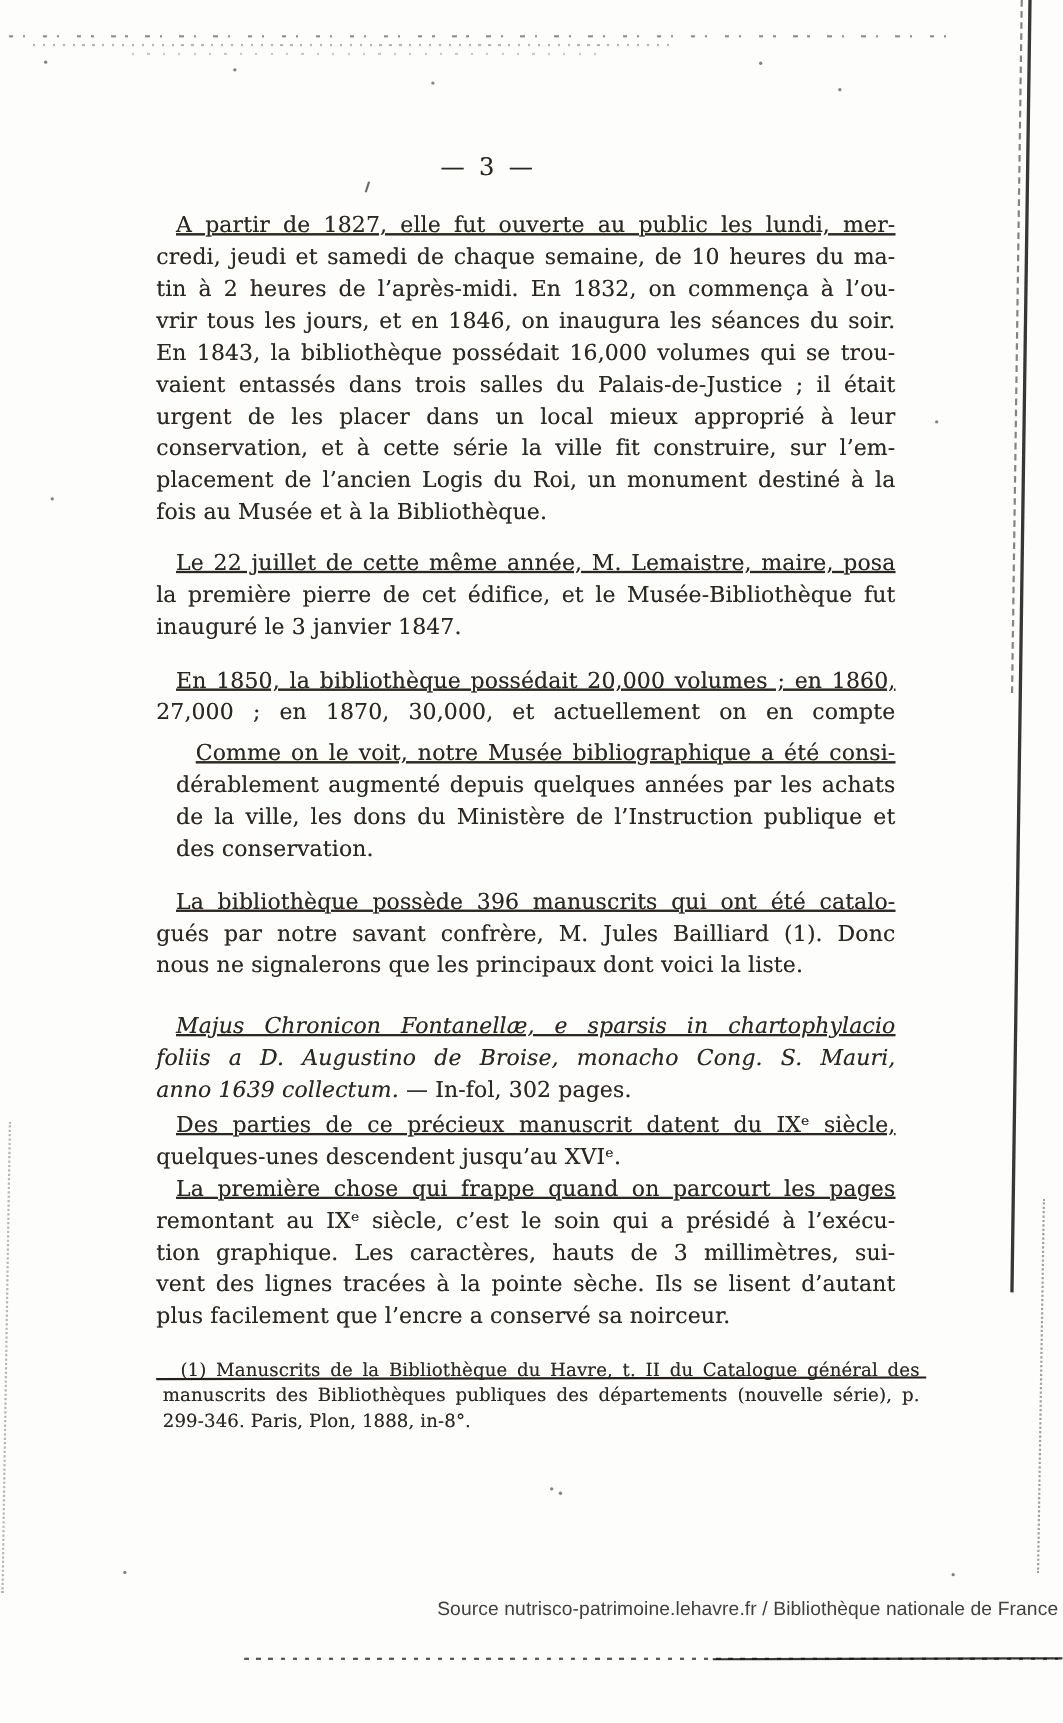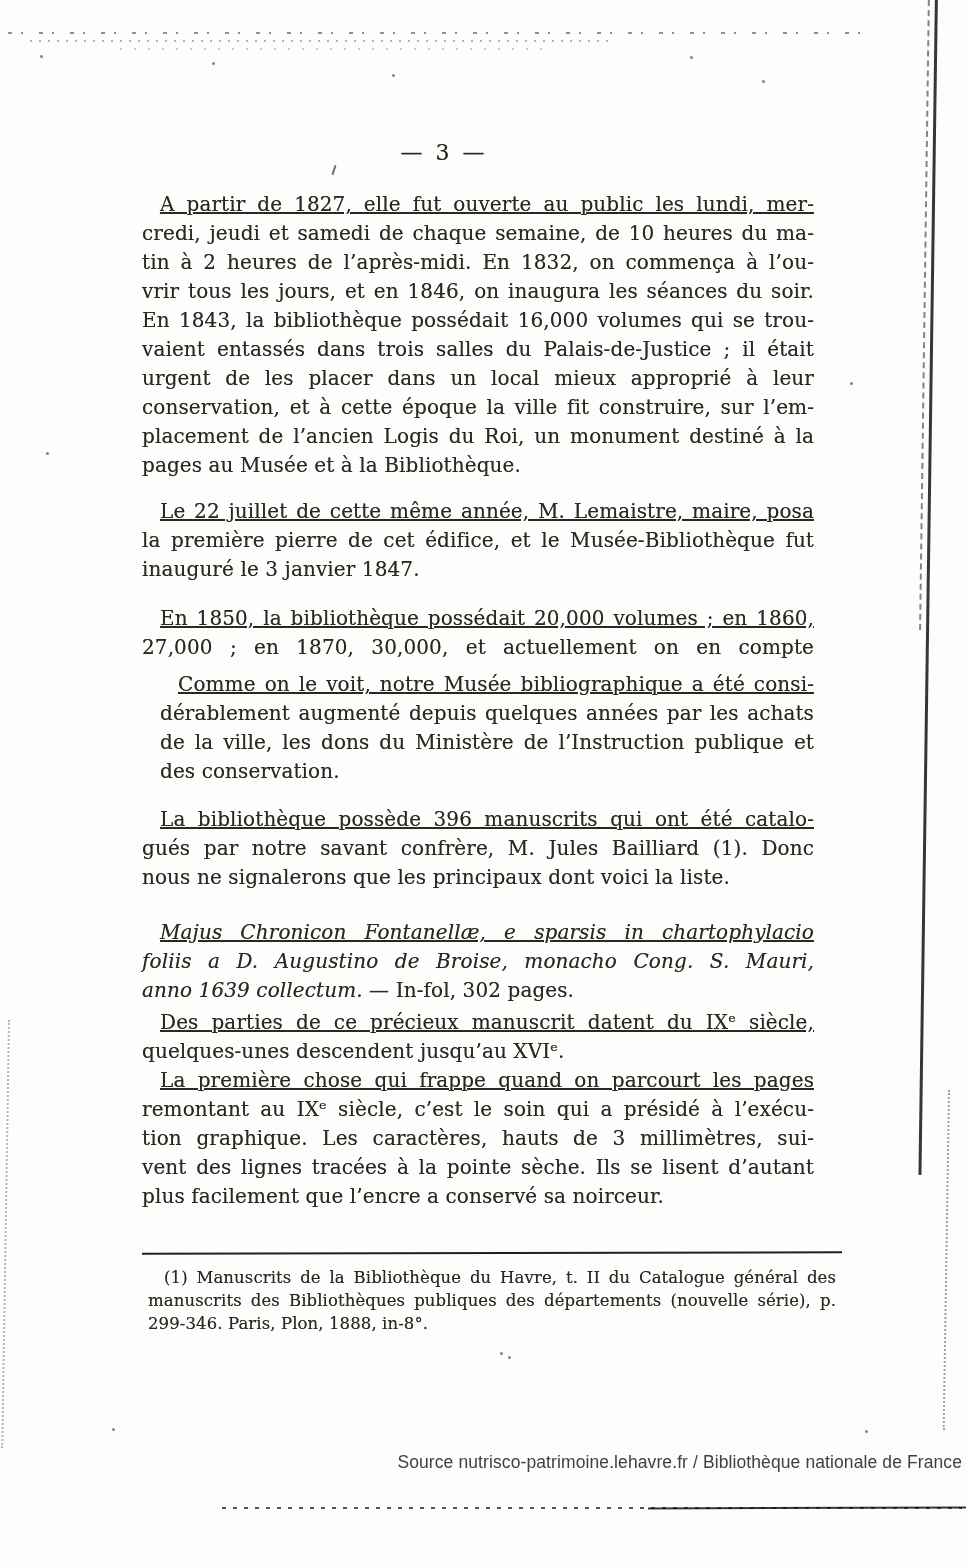--- a/index.html
+++ b/index.html
@@ -40,21 +40,21 @@
   }
   .pline.first{text-indent:18px;text-decoration:underline;}
   .pline.last{text-align-last:left;}
 
   
   .footnote-rule{
     position:absolute;left:142px;top:1252px;width:700px;height:2px;
     background:#221f1c;transform:rotate(-.12deg);
   }
   .footnote{
-    position:absolute;left:148px;top:1266px;width:688px;
+    position:absolute;left:148px;top:1234px;width:688px;
     font-size:16.5px;line-height:23px;letter-spacing:.1px;
   }
   .fline{white-space:nowrap;text-align:justify;text-align-last:justify;}
   .fline.first{text-indent:16px;}
   .fline.last{text-align-last:left;}
 
   
   .bottom-dotted{
     position:absolute;left:222px;top:1507px;width:740px;height:2px;
     background:repeating-linear-gradient(90deg,rgba(25,25,25,.75) 0 4px,transparent 4px 11px);
@@ -124,23 +124,23 @@
 
   <div class="textblock ink">
       <div class="para">
         <div class="pline first">A partir de 1827, elle fut ouverte au public les lundi, mer-</div>
         <div class="pline">credi, jeudi et samedi de chaque semaine, de 10 heures du ma-</div>
         <div class="pline">tin à 2 heures de l’après-midi. En 1832, on commença à l’ou-</div>
         <div class="pline">vrir tous les jours, et en 1846, on inaugura les séances du soir.</div>
         <div class="pline">En 1843, la bibliothèque possédait 16,000 volumes qui se trou-</div>
         <div class="pline">vaient entassés dans trois salles du Palais-de-Justice ; il était</div>
         <div class="pline">urgent de les placer dans un local mieux approprié à leur</div>
-        <div class="pline">conservation, et à cette époque la ville fit construire, sur l’em-</div>
+        <div class="pline">conservation, et à cette série la ville fit construire, sur l’em-</div>
         <div class="pline">placement de l’ancien Logis du Roi, un monument destiné à la</div>
-        <div class="pline last">pages au Musée et à la Bibliothèque.</div>
+        <div class="pline last">fois au Musée et à la Bibliothèque.</div>
       </div>
       <div class="para">
         <div class="pline first">Le 22 juillet de cette même année, M. Lemaistre, maire, posa</div>
         <div class="pline">la première pierre de cet édifice, et le Musée-Bibliothèque fut</div>
         <div class="pline last">inauguré le 3 janvier 1847.</div>
       </div>
       <div class="para">
         <div class="pline first">En 1850, la bibliothèque possédait 20,000 volumes ; en 1860,</div>
         <div class="pline">27,000 ; en 1870, 30,000, et actuellement on en compte</div>
       </div>

